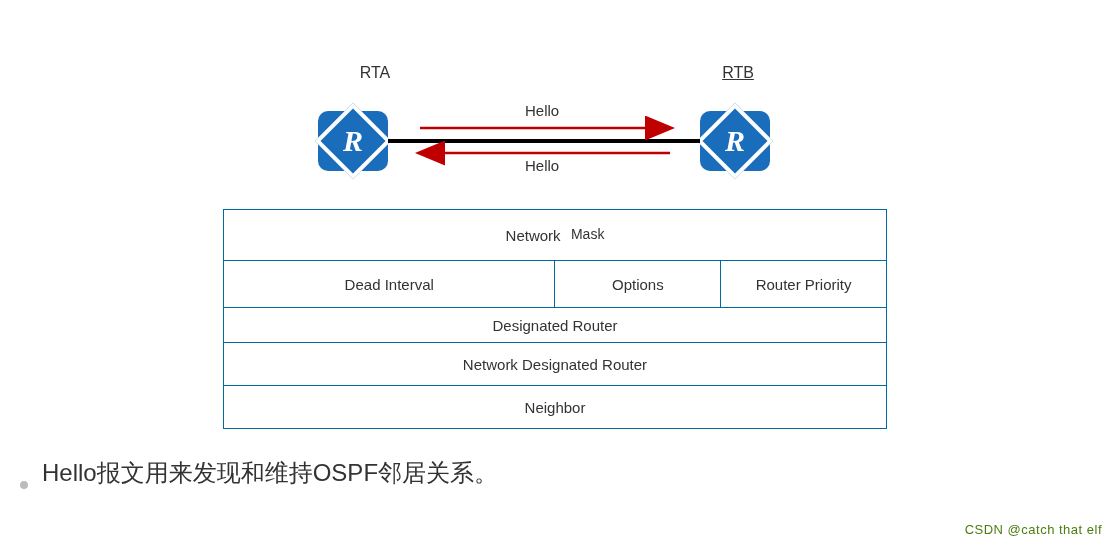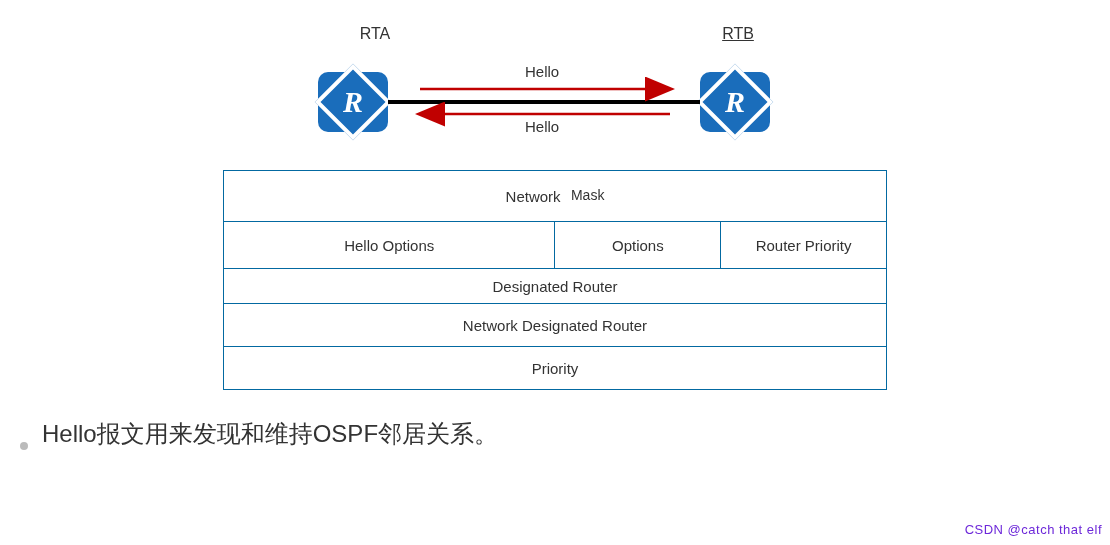--- a/index.html
+++ b/index.html
@@ -7,20 +7,21 @@
     padding: 0;
     font-family: "Microsoft YaHei", Arial, sans-serif;
     background: #fff;
     color: #333;
     width: 1110px;
   }
   .diagram-wrap {
     position: relative;
     width: 1110px;
     height: 155px;
+    margin-top: 39px;
   }
   .router-label {
     position: absolute;
     top: 25px;
     font-size: 16px;
     text-align: center;
     width: 70px;
   }
   .rta-label { left: 340px; }
   .rtb-label { left: 703px; text-decoration: underline; }
@@ -113,21 +114,21 @@
   }
   .bullet-text {
     font-size: 24px;
     color: #333;
   }
   .watermark {
     position: fixed;
     right: 8px;
     bottom: 8px;
     font-size: 13px;
-    color: #6d28d9;
+    color: #4d7c0f;
     letter-spacing: 0.5px;
     pointer-events: none;
   }
 </style>
 </head>
 <body>
 
 <div class="diagram-wrap">
   <div class="router-label rta-label">RTA</div>
   <div class="router-label rtb-label">RTB</div>
@@ -170,32 +171,32 @@
   </colgroup>
   <tbody>
       <tr>
     <td colspan="3" style="height:48px;">
       <span>Network</span>
       <span style="display:inline-block;width:2px;"></span>
       <span style="font-size:14px;position:relative;top:-2px;">Mask</span>
     </td>
   </tr>
   <tr>
-    <td style="height:44px;">Hello Options</td>
+    <td style="height:44px;">Dead Interval</td>
     <td>Options</td>
     <td>Router Priority</td>
   </tr>
   <tr>
     <td colspan="3" style="height:32px;">Designated Router</td>
   </tr>
   <tr>
     <td colspan="3" style="height:40px;">Network Designated Router</td>
   </tr>
   <tr>
-    <td colspan="3" style="height:40px;">Priority</td>
+    <td colspan="3" style="height:40px;">Neighbor</td>
   </tr>
 </tbody>
   </table>
 
 <div class="bullet-row">
   <div class="bullet-dot"></div>
   <div class="bullet-text">Hello报文用来发现和维持OSPF邻居关系。</div>
 </div>
 
 <div class="watermark">CSDN @catch that elf</div>

